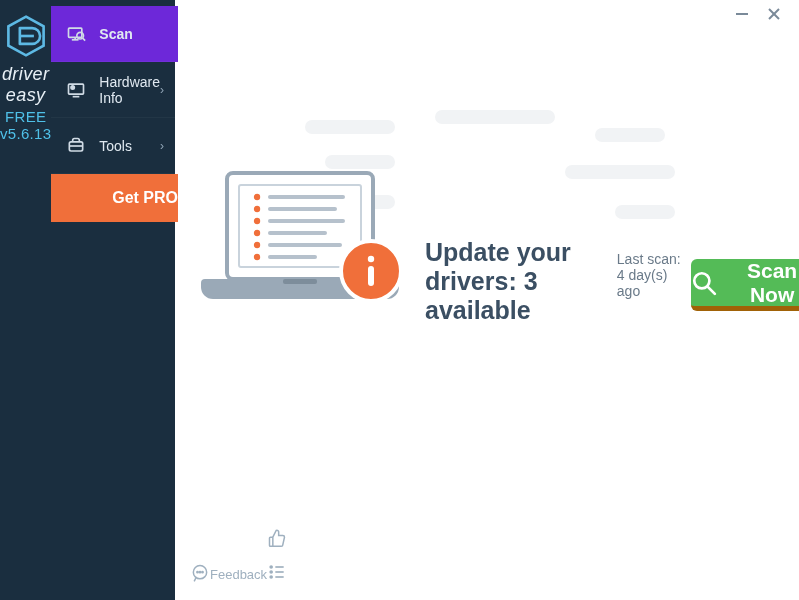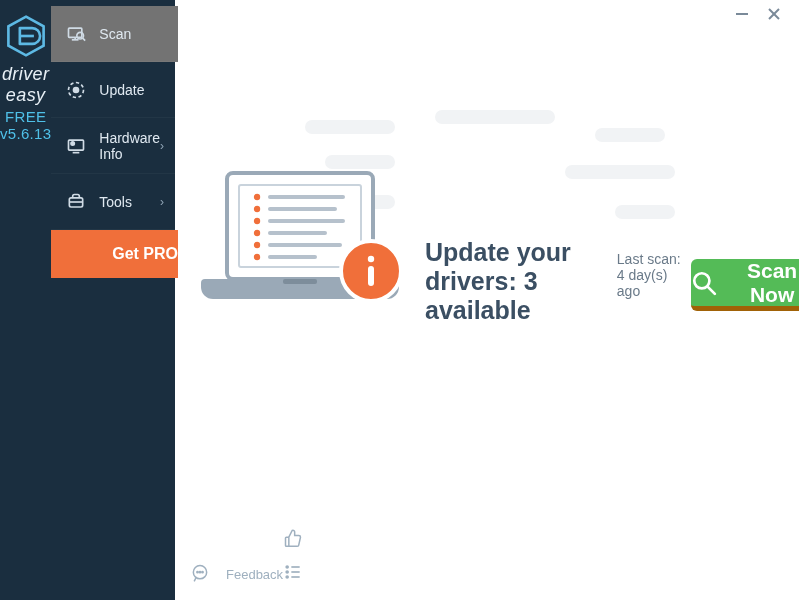--- a/index.html
+++ b/index.html
@@ -64,21 +64,22 @@
     .nav-item {
       display: flex;
       align-items: center;
       height: 56px;
       padding: 0 14px;
       cursor: pointer;
       border-bottom: 1px solid rgba(255,255,255,0.04);
       position: relative;
     }
     .nav-item.active {
-      background: #737373;
+      background: #6d28d9;
+      font-weight: bold;
     }
     .nav-item .nav-icon {
       width: 22px;
       height: 22px;
       display: flex;
       align-items: center;
       justify-content: center;
       color: #d0dbe5;
       flex-shrink: 0;
     }
@@ -106,21 +107,21 @@
     .sidebar-bottom {
       margin-top: auto;
       padding: 10px 12px 14px;
       display: flex;
       align-items: flex-end;
       justify-content: space-between;
     }
     .feedback-area {
       display: flex;
       align-items: center;
-      gap: 16px;
+      gap: 0;
       cursor: pointer;
       color: #9fb0bf;
       font-size: 13px;
     }
     .bottom-right-icons {
       display: flex;
       flex-direction: column;
       align-items: center;
       gap: 10px;
     }
@@ -212,29 +213,20 @@
         <span class="nav-icon">
           <svg width="20" height="20" viewBox="0 0 24 24" fill="none" stroke="currentColor" stroke-width="2">
             <rect x="3" y="5" width="16" height="11" rx="1"></rect>
             <line x1="7" y1="19" x2="15" y2="19"></line>
             <line x1="11" y1="16" x2="11" y2="19"></line>
             <circle cx="17" cy="14" r="4"></circle>
             <line x1="20" y1="17" x2="23" y2="20"></line>
           </svg>
         </span>
         <span class="nav-label">Scan</span>
-      </div>
-      <div class="nav-item">
-        <span class="nav-icon">
-          <svg width="20" height="20" viewBox="0 0 24 24" fill="none" stroke="currentColor" stroke-width="2">
-            <circle cx="12" cy="12" r="9" stroke-dasharray="4 3"></circle>
-            <circle cx="12" cy="12" r="3" fill="currentColor"></circle>
-          </svg>
-        </span>
-        <span class="nav-label">Update</span>
       </div>
       <div class="nav-item">
         <span class="nav-icon">
           <svg width="20" height="20" viewBox="0 0 24 24" fill="none" stroke="currentColor" stroke-width="2">
             <rect x="3" y="5" width="18" height="12" rx="1"></rect>
             <line x1="8" y1="20" x2="16" y2="20"></line>
             <circle cx="8" cy="9" r="2" fill="currentColor"></circle>
           </svg>
         </span>
         <span class="nav-label">Hardware Info</span>

